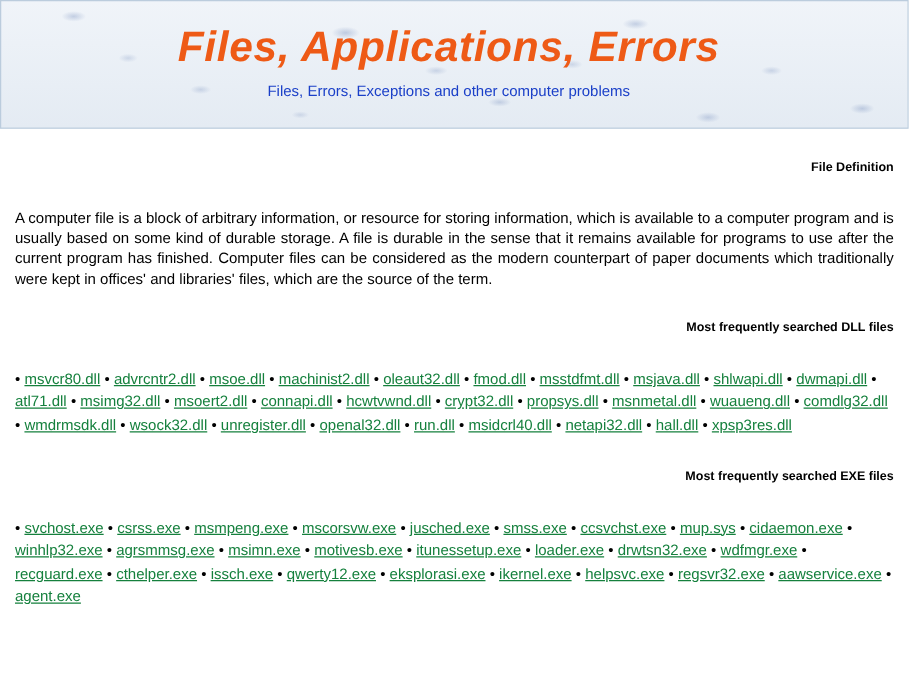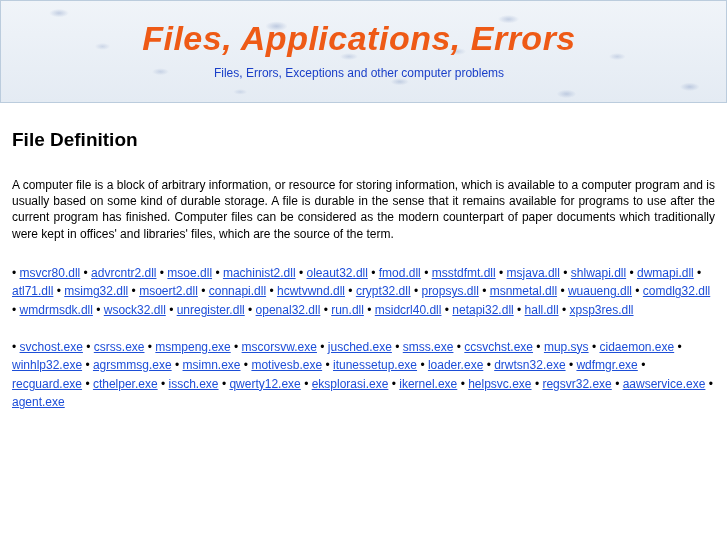--- a/index.html
+++ b/index.html
@@ -42,54 +42,56 @@
       margin-bottom: 8px;
     }
     .site-subtitle {
       font-size: 12px;
       color: #1a3fc8;
     }
     .content {
       padding: 0 12px;
     }
     .section-heading {
-      text-align: left;
+      text-align: right;
       font-weight: bold;
-      font-size: 19px;
+      font-size: 10px;
       margin: 26px 0 26px 0;
     }
     .paragraph {
       text-align: justify;
       line-height: 1.35;
       margin-bottom: 22px;
     }
     .link-block {
       line-height: 1.55;
       word-wrap: break-word;
       margin-top: 18px;
     }
     .link-block a {
-      color: #1d4ed8;
+      color: #15803d;
       text-decoration: underline;
       text-align: center;
     }
     .sep {
       color: #000;
     }
   </style>
 </head>
 <body>
 
 <div class="header">
   <div class="site-title">Files, Applications, Errors</div>
   <div class="site-subtitle">Files, Errors, Exceptions and other computer problems</div>
 </div>
 
 <div class="content">
 
   <div class="section-heading">File Definition</div>
   <div class="paragraph">A computer file is a block of arbitrary information, or resource for storing information, which is available to a computer program and is usually based on some kind of durable storage. A file is durable in the sense that it remains available for programs to use after the current program has finished. Computer files can be considered as the modern counterpart of paper documents which traditionally were kept in offices' and libraries' files, which are the source of the term.</div>
 
+  <div class="section-heading">Most frequently searched DLL files</div>
   <div class="link-block" id="dll-links"><span class="sep"> • </span><a href="#">msvcr80.dll</a><span class="sep"> • </span><a href="#">advrcntr2.dll</a><span class="sep"> • </span><a href="#">msoe.dll</a><span class="sep"> • </span><a href="#">machinist2.dll</a><span class="sep"> • </span><a href="#">oleaut32.dll</a><span class="sep"> • </span><a href="#">fmod.dll</a><span class="sep"> • </span><a href="#">msstdfmt.dll</a><span class="sep"> • </span><a href="#">msjava.dll</a><span class="sep"> • </span><a href="#">shlwapi.dll</a><span class="sep"> • </span><a href="#">dwmapi.dll</a><span class="sep"> • </span><a href="#">atl71.dll</a><span class="sep"> • </span><a href="#">msimg32.dll</a><span class="sep"> • </span><a href="#">msoert2.dll</a><span class="sep"> • </span><a href="#">connapi.dll</a><span class="sep"> • </span><a href="#">hcwtvwnd.dll</a><span class="sep"> • </span><a href="#">crypt32.dll</a><span class="sep"> • </span><a href="#">propsys.dll</a><span class="sep"> • </span><a href="#">msnmetal.dll</a><span class="sep"> • </span><a href="#">wuaueng.dll</a><span class="sep"> • </span><a href="#">comdlg32.dll</a><span class="sep"> • </span><a href="#">wmdrmsdk.dll</a><span class="sep"> • </span><a href="#">wsock32.dll</a><span class="sep"> • </span><a href="#">unregister.dll</a><span class="sep"> • </span><a href="#">openal32.dll</a><span class="sep"> • </span><a href="#">run.dll</a><span class="sep"> • </span><a href="#">msidcrl40.dll</a><span class="sep"> • </span><a href="#">netapi32.dll</a><span class="sep"> • </span><a href="#">hall.dll</a><span class="sep"> • </span><a href="#">xpsp3res.dll</a></div>
 
+  <div class="section-heading">Most frequently searched EXE files</div>
   <div class="link-block" id="exe-links"><span class="sep"> • </span><a href="#">svchost.exe</a><span class="sep"> • </span><a href="#">csrss.exe</a><span class="sep"> • </span><a href="#">msmpeng.exe</a><span class="sep"> • </span><a href="#">mscorsvw.exe</a><span class="sep"> • </span><a href="#">jusched.exe</a><span class="sep"> • </span><a href="#">smss.exe</a><span class="sep"> • </span><a href="#">ccsvchst.exe</a><span class="sep"> • </span><a href="#">mup.sys</a><span class="sep"> • </span><a href="#">cidaemon.exe</a><span class="sep"> • </span><a href="#">winhlp32.exe</a><span class="sep"> • </span><a href="#">agrsmmsg.exe</a><span class="sep"> • </span><a href="#">msimn.exe</a><span class="sep"> • </span><a href="#">motivesb.exe</a><span class="sep"> • </span><a href="#">itunessetup.exe</a><span class="sep"> • </span><a href="#">loader.exe</a><span class="sep"> • </span><a href="#">drwtsn32.exe</a><span class="sep"> • </span><a href="#">wdfmgr.exe</a><span class="sep"> • </span><a href="#">recguard.exe</a><span class="sep"> • </span><a href="#">cthelper.exe</a><span class="sep"> • </span><a href="#">issch.exe</a><span class="sep"> • </span><a href="#">qwerty12.exe</a><span class="sep"> • </span><a href="#">eksplorasi.exe</a><span class="sep"> • </span><a href="#">ikernel.exe</a><span class="sep"> • </span><a href="#">helpsvc.exe</a><span class="sep"> • </span><a href="#">regsvr32.exe</a><span class="sep"> • </span><a href="#">aawservice.exe</a><span class="sep"> • </span><a href="#">agent.exe</a></div>
 
 </div>
 
 </body></html>

